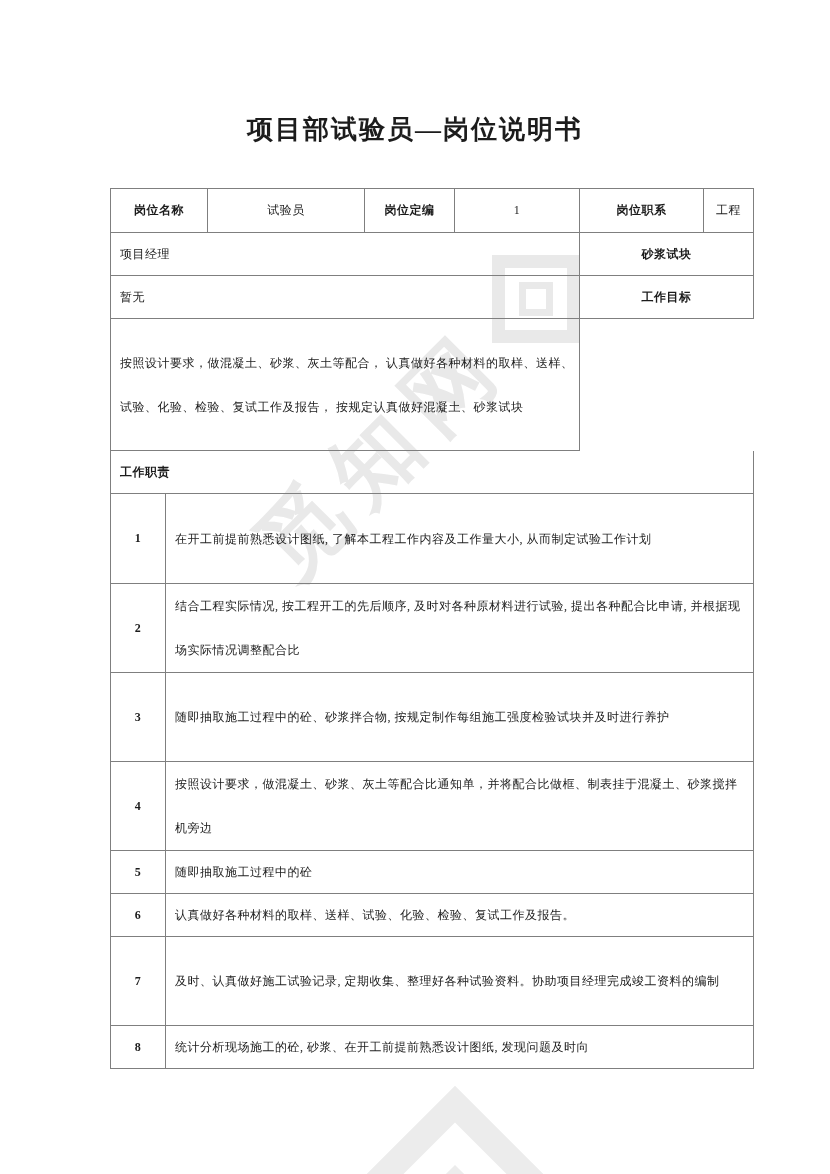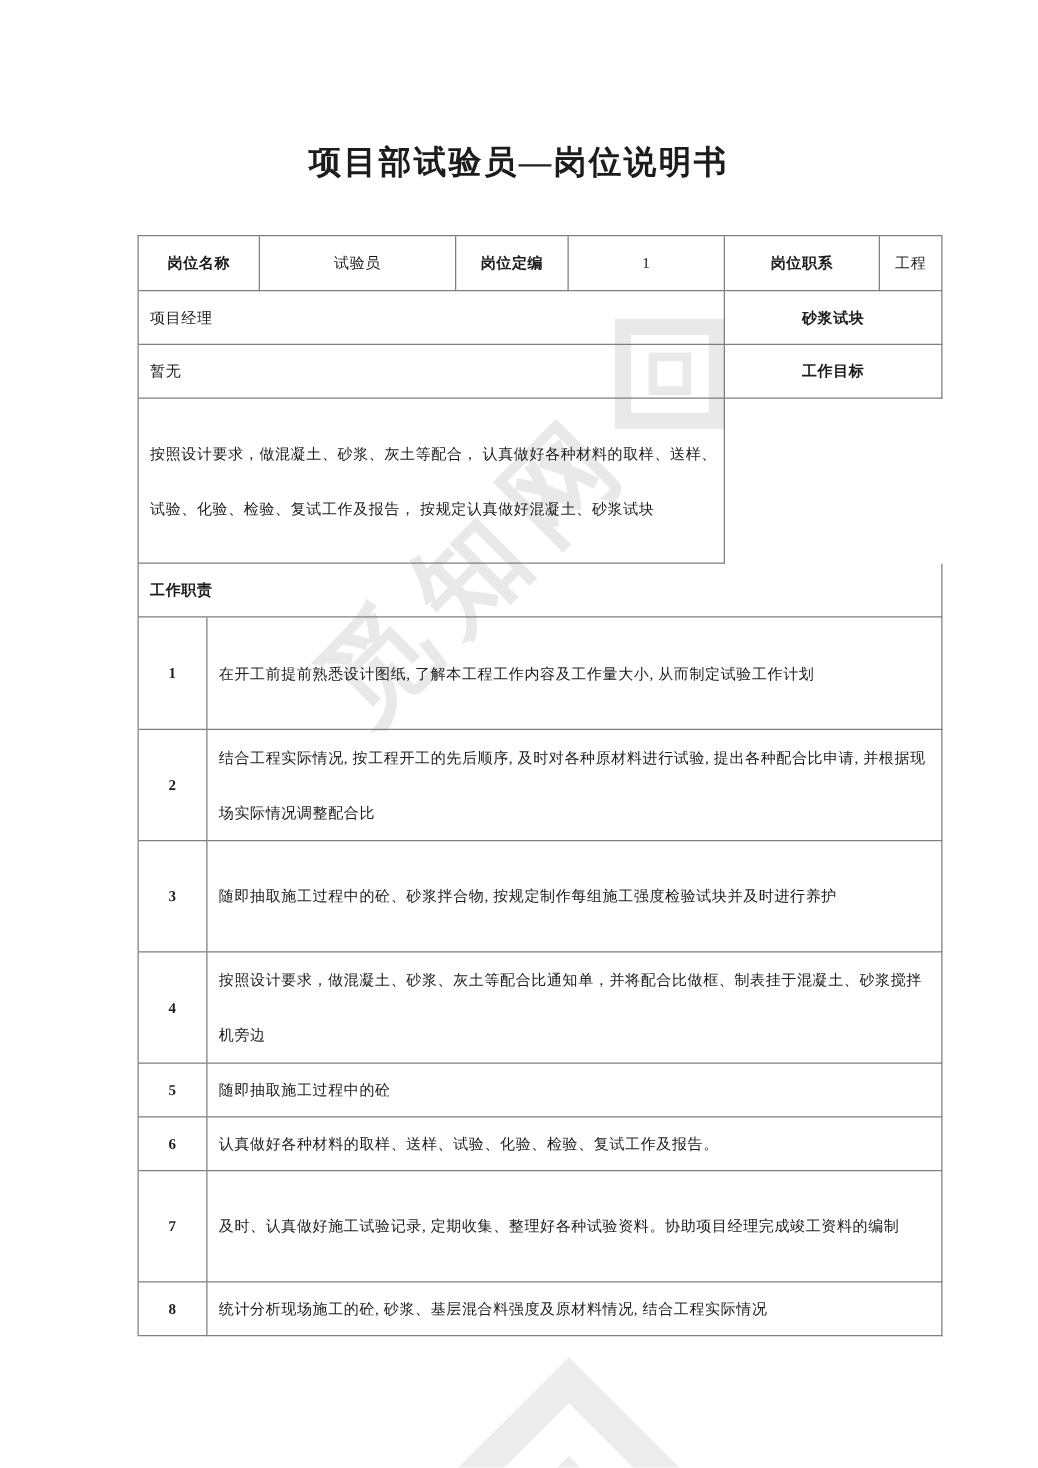--- a/index.html
+++ b/index.html
@@ -139,17 +139,17 @@
         <span>认真做好各种材料的取样、送样、试验、化验、检验、复试工作及报告。</span>
       </div>
 
     <div class="c b ctr">7</div>
     <div class="c s6 lft ml">
         <span>及时、认真做好施工试验记录, 定期收集、整理好各种试验资料。协助项目经理完成竣工资料的编制</span>
       </div>
 
     <div class="c b ctr">8</div>
     <div class="c s6 lft">
-        <span>统计分析现场施工的砼, 砂浆、基层混合料强度及原材料情况, 结合工程实际情况</span>
+        <span>统计分析现场施工的砼, 砂浆、在开工前提前熟悉设计图纸, 发现问题及时向</span>
       </div>
 
   </div>
 </div>
 
 </body></html>

